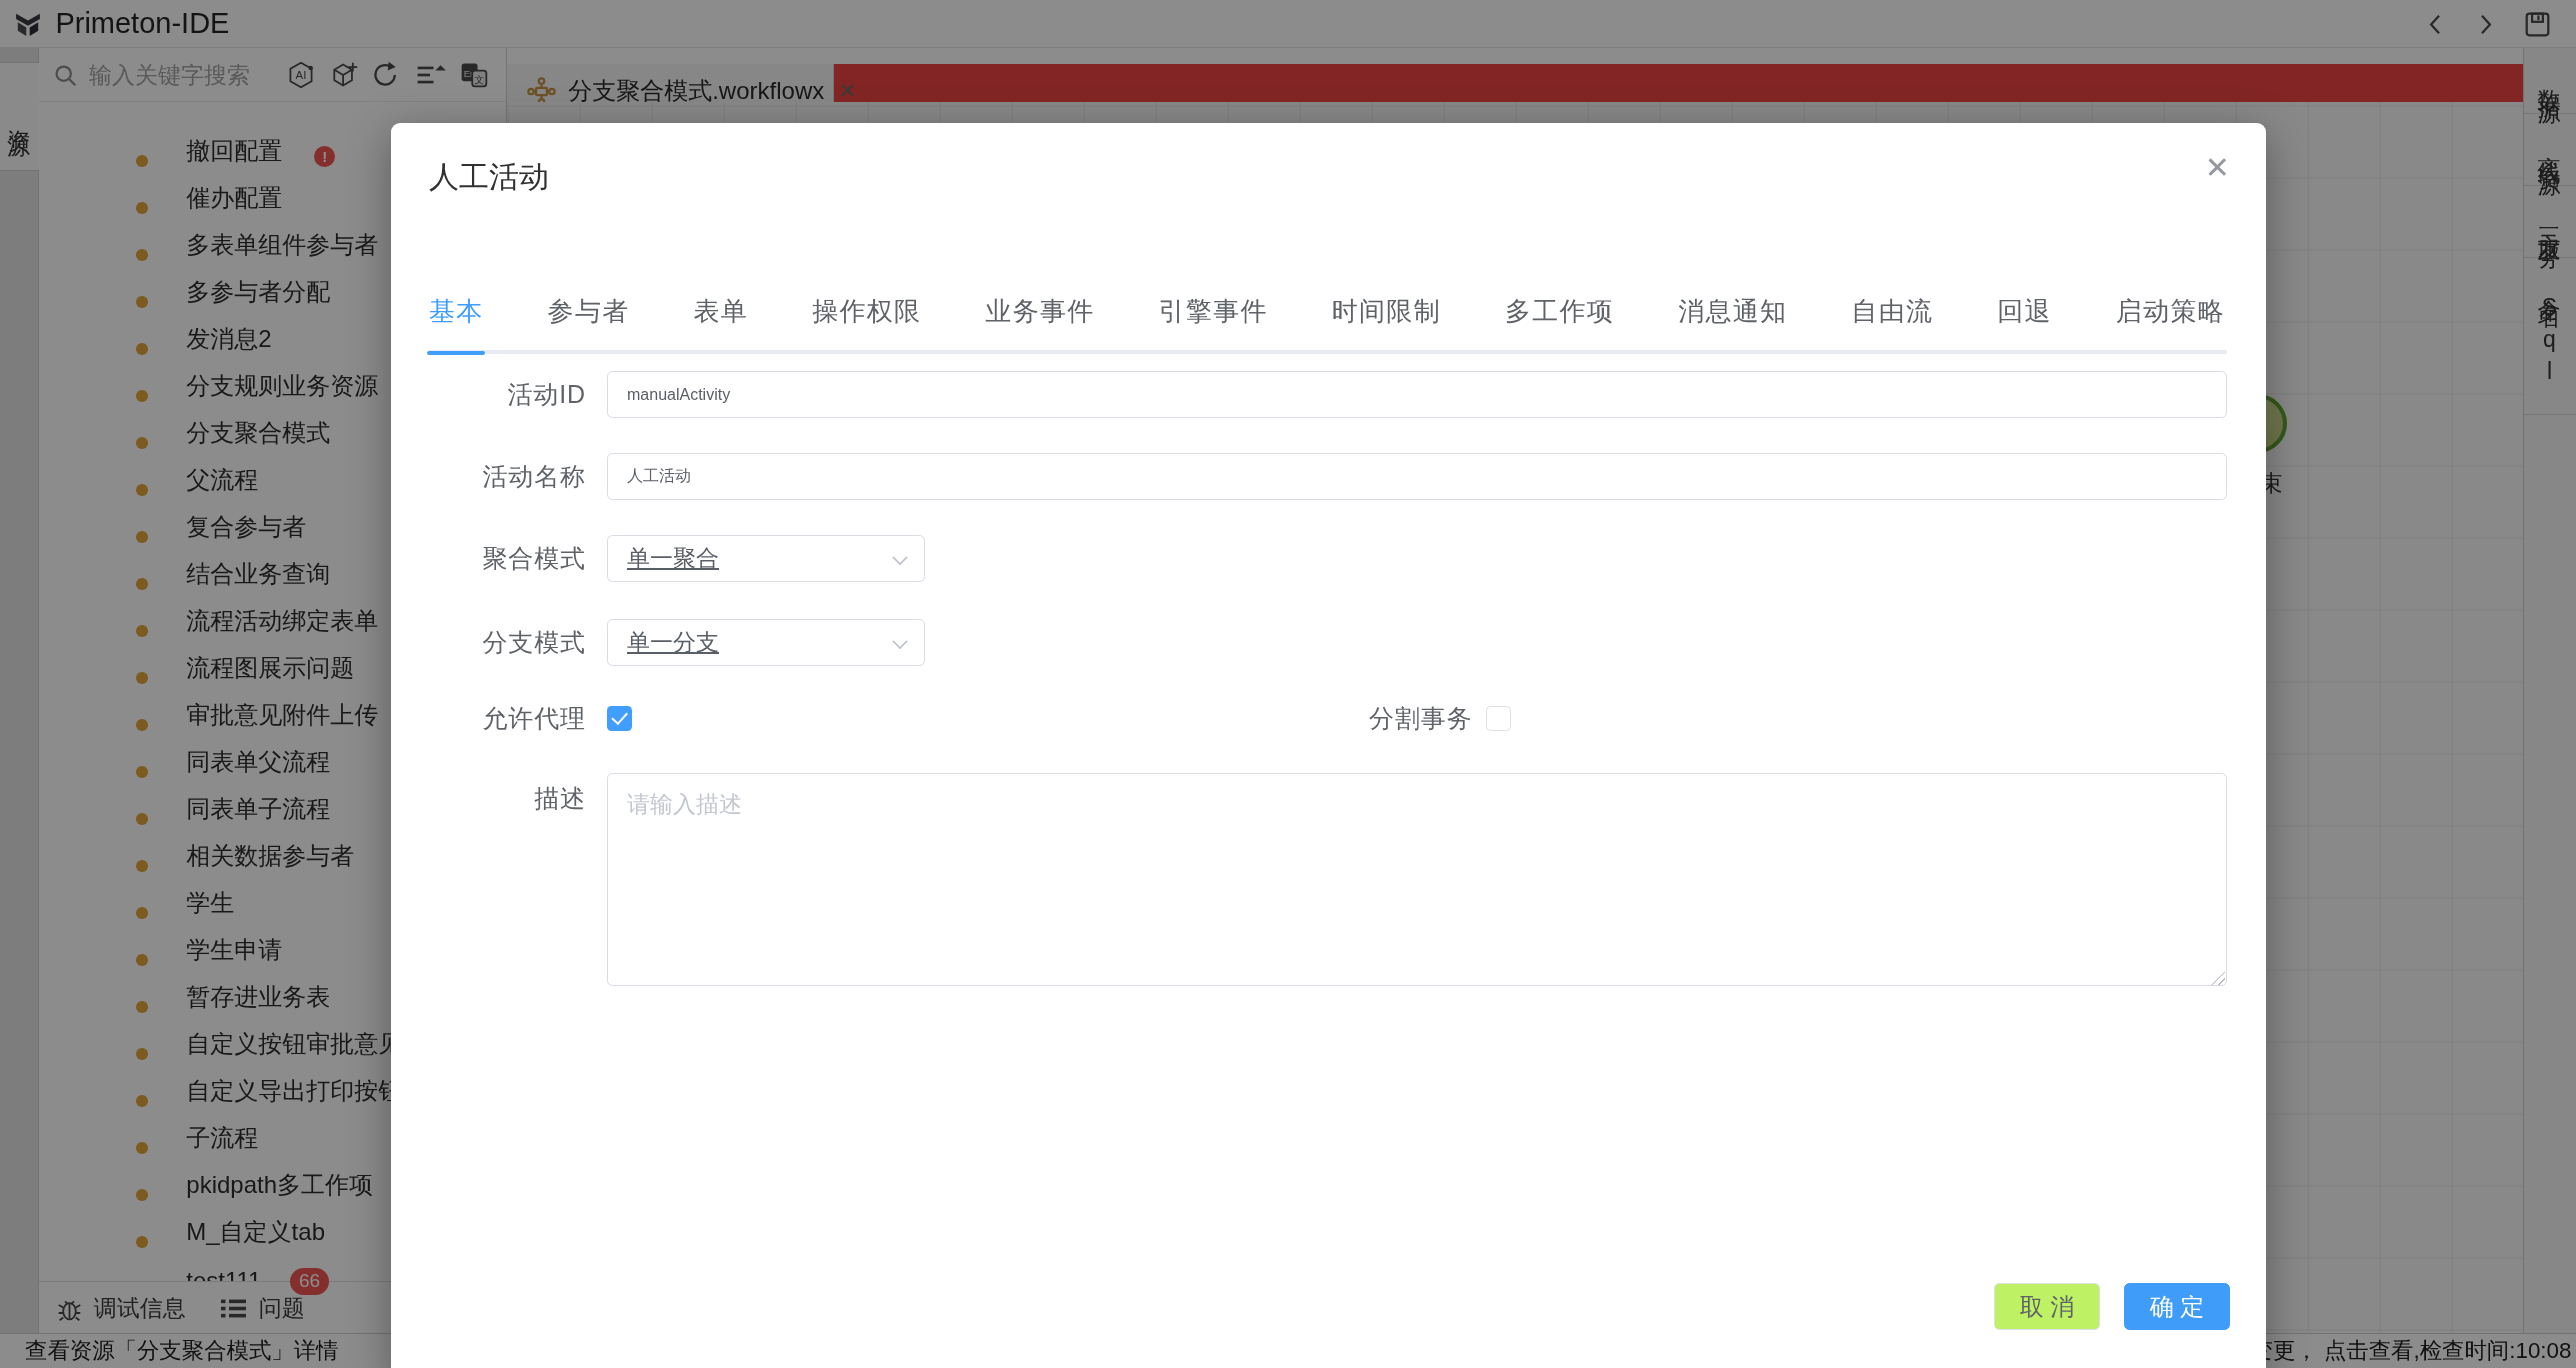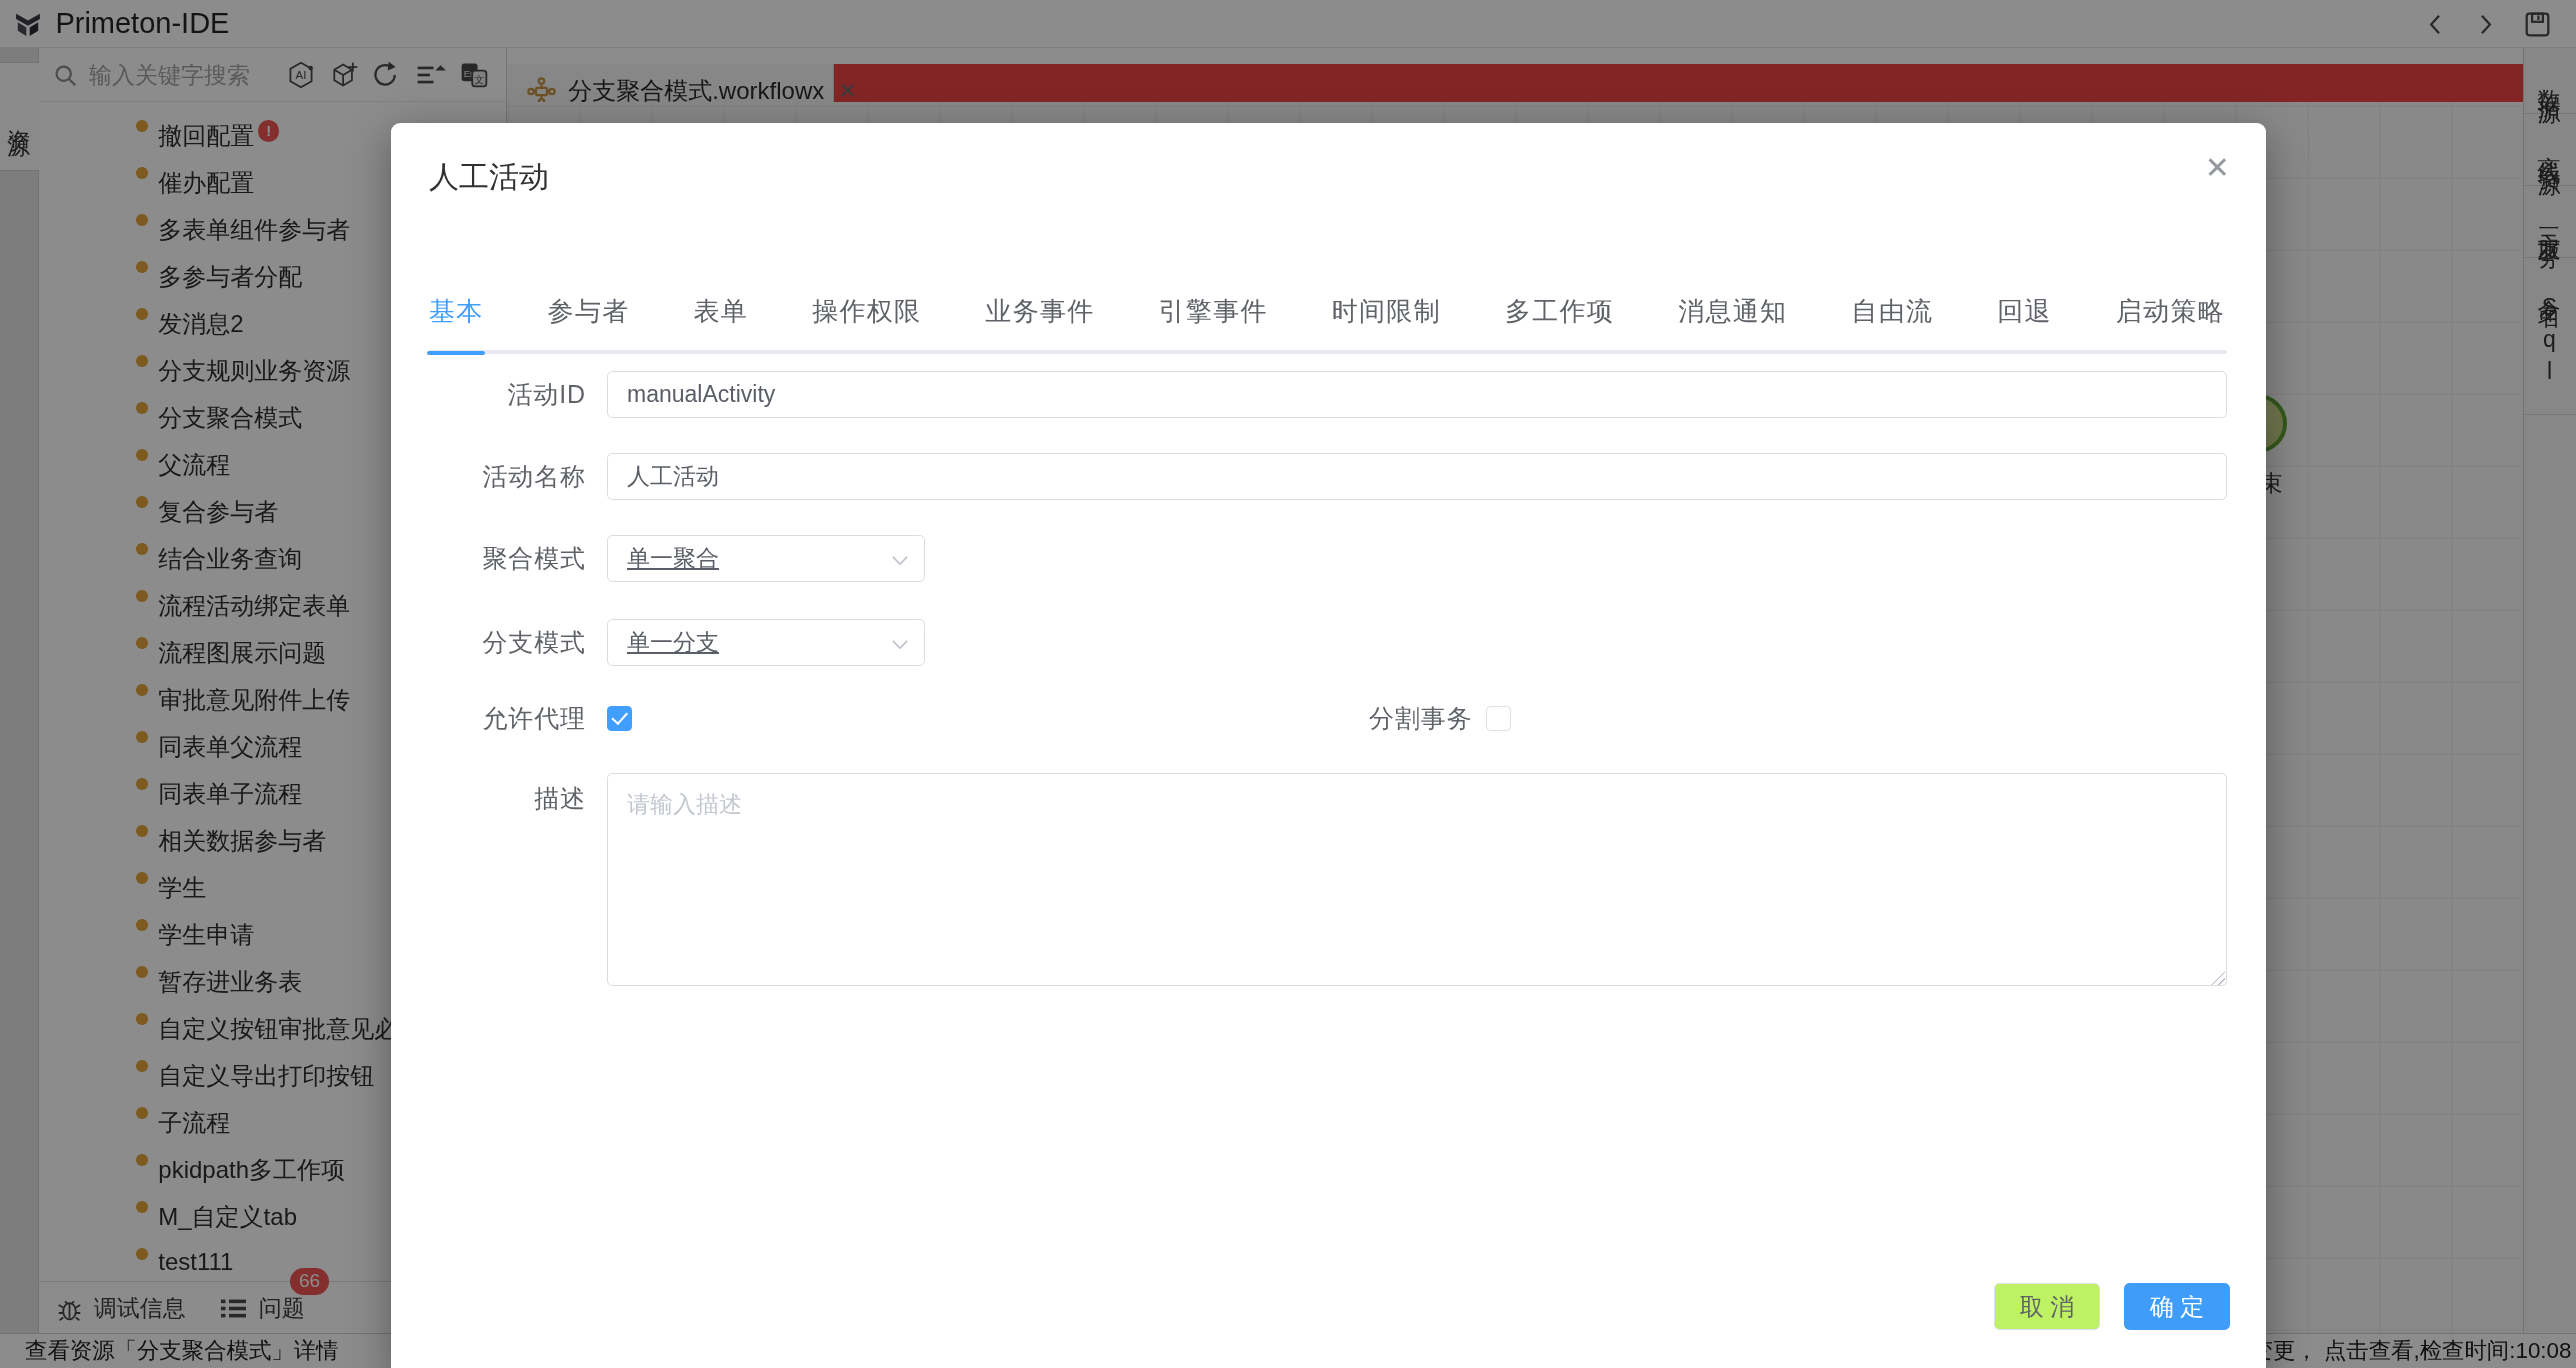--- a/index.html
+++ b/index.html
@@ -23,21 +23,21 @@
   .rail-tab span{writing-mode:vertical-rl;text-orientation:upright;font-size:23px;color:#333;letter-spacing:5.4px;}
 
   
   .sidebar{position:absolute;left:39px;top:48px;width:468px;height:1285px;background:#fff;border-right:0.9px solid #d4d4d4;}
   .sb-toolbar{position:relative;height:54px;border-bottom:0.9px solid #ececec;}
   .sb-search{position:absolute;left:14.3px;top:10.7px;width:295px;height:34px;display:flex;align-items:center;gap:10.7px;}
   .sb-search .ph{font-size:23px;color:#a5a5a5;white-space:nowrap;}
   .sb-icons{position:absolute;right:16px;top:11.6px;display:flex;align-items:center;gap:12.5px;}
   .sb-icons svg{display:block;}
   .res-list{position:absolute;left:0;top:54px;bottom:52px;overflow:hidden;padding-top:18px;}
-  .res-item{height:47px;display:flex;align-items:flex-start;padding-left:97px;white-space:nowrap;}
+  .res-item{height:47px;display:flex;align-items:flex-end;padding-left:97px;white-space:nowrap;gap:28px;}
   .res-item .dot{width:11.6px;height:11.6px;border-radius:50%;background:#e2a43b;margin-right:10.7px;flex:none;}
   .res-item .lab{font-size:24px;color:#2f2f2f;}
   .res-item .excl{margin-left:3.6px;width:21.5px;height:21.5px;border-radius:50%;background:#f25555;color:#fff;
                   font-size:15px;font-weight:bold;display:flex;align-items:center;justify-content:center;flex:none;}
   .sb-footer{position:absolute;left:0;bottom:0;width:100%;height:52px;border-top:0.9px solid #dcdcdc;font-size:23px;color:#3c3c3c;}
   .foot-debug{position:absolute;left:17px;top:0;height:52px;display:flex;align-items:center;gap:10.7px;}
   .foot-problems{position:absolute;left:180px;top:0;height:52px;display:flex;align-items:center;gap:10.7px;}
   .badge66{position:absolute;left:251px;top:-14.3px;min-width:39px;height:27px;border-radius:13.4px;background:#f25555;
            color:#fff;font-size:19px;display:flex;align-items:center;justify-content:center;padding:0 7.2px;}
 
@@ -76,21 +76,21 @@
   .m-close{position:absolute;right:36px;top:30px;font-size:30px;color:#95989e;line-height:1;cursor:pointer;}
   .m-tabs{position:absolute;left:38px;top:174px;width:1798px;display:flex;gap:64px;
           padding-bottom:24px;border-bottom:4.5px solid #e8ebf1;}
   .m-tab{position:relative;font-size:26px;letter-spacing:1.3px;color:#5f6368;line-height:29px;white-space:nowrap;}
   .m-tab.active{color:#409EFF;}
   .m-tab.active::after{content:"";position:absolute;left:-1.8px;right:-1.8px;bottom:-29px;height:4.5px;background:#409EFF;border-radius:2.7px;}
 
   .lbl{position:absolute;left:34px;width:161px;text-align:right;font-size:25px;color:#5f6368;letter-spacing:0.9px;white-space:nowrap;}
   .lh53{line-height:47px;}
   .m-input{position:absolute;left:216px;width:1620px;height:47px;border:0.9px solid #d9dce3;border-radius:5.4px;
-           background:#fff;font-size:23px;color:#5a5e66;padding:12px 19px;outline:none;
+           background:#fff;font-size:16px;color:#5a5e66;padding:12px 19px;outline:none;
            font-family:"Liberation Sans","DejaVu Sans",sans-serif;}
   .m-select{position:absolute;left:216px;width:318px;height:47px;border:0.9px solid #d9dce3;border-radius:5.4px;
             background:#fff;display:flex;align-items:center;padding:0 19px;}
   .m-select .val{font-size:23px;color:#5a5e66;text-decoration:underline;}
   .m-select svg{position:absolute;right:16px;top:19.7px;}
   .cbox{position:absolute;width:25px;height:25px;border-radius:4.5px;}
   .cbox.checked{background:#409EFF;}
   .cbox.checked::after{content:"";position:absolute;left:8px;top:2.7px;width:7.2px;height:13.4px;
                        border:solid #fff;border-width:0 2.7px 2.7px 0;transform:rotate(42deg);}
   .cbox.un{background:#fff;border:1.8px solid #dcdfe6;}

